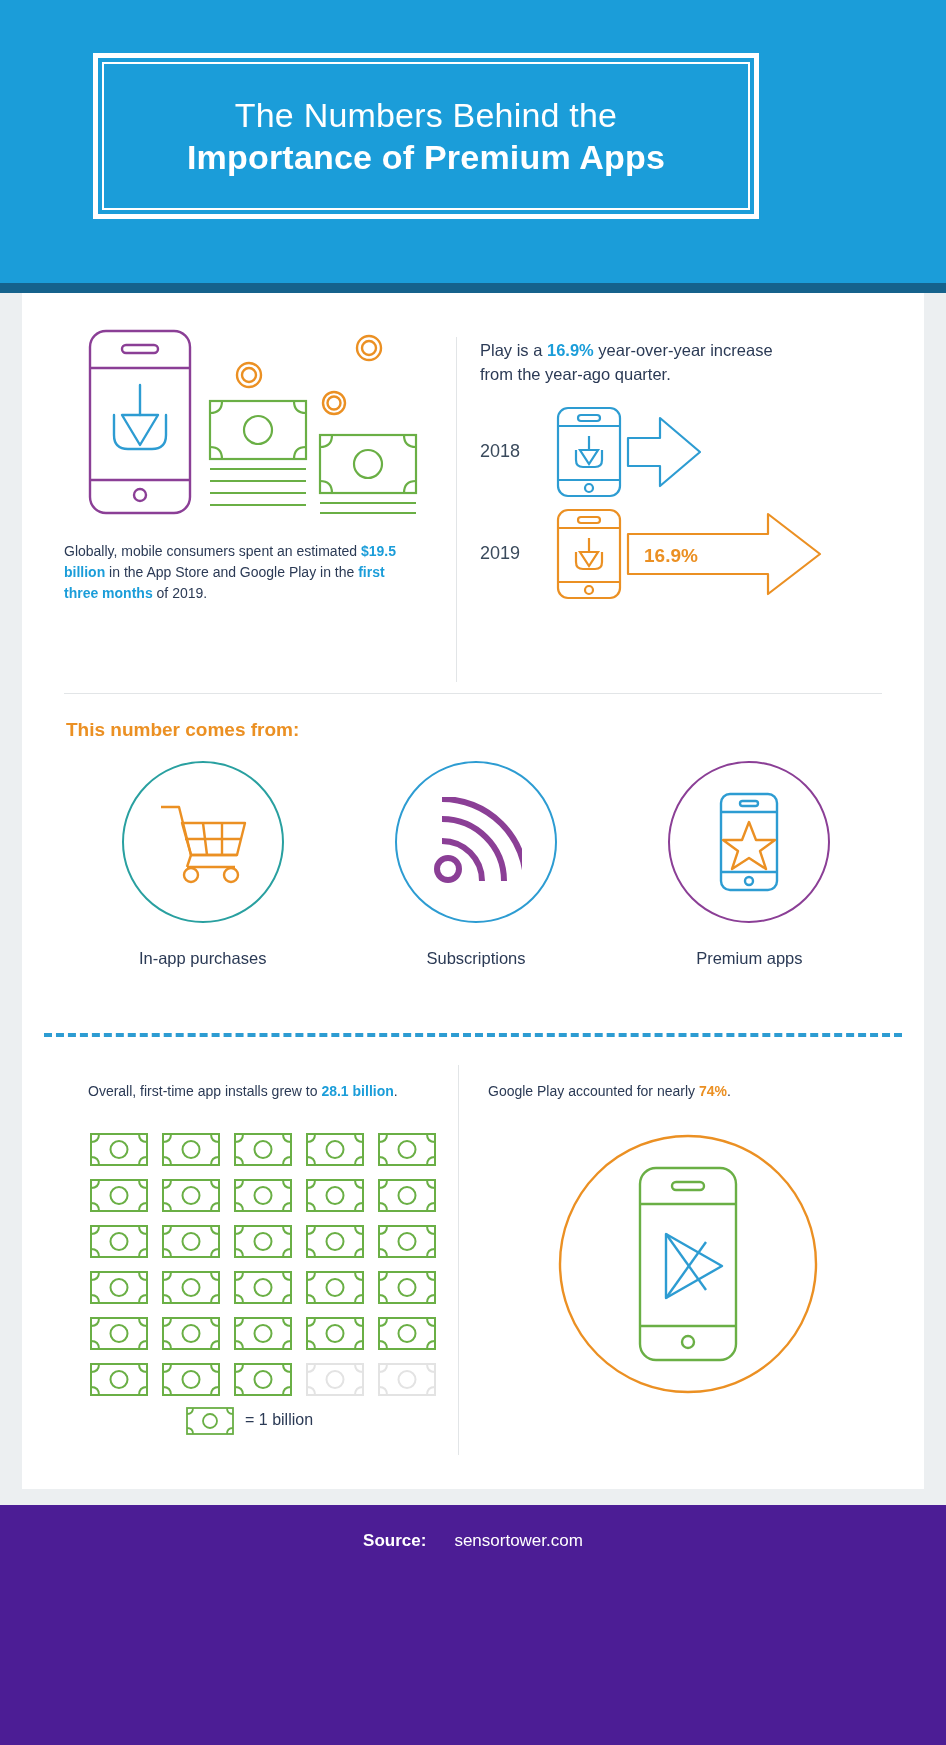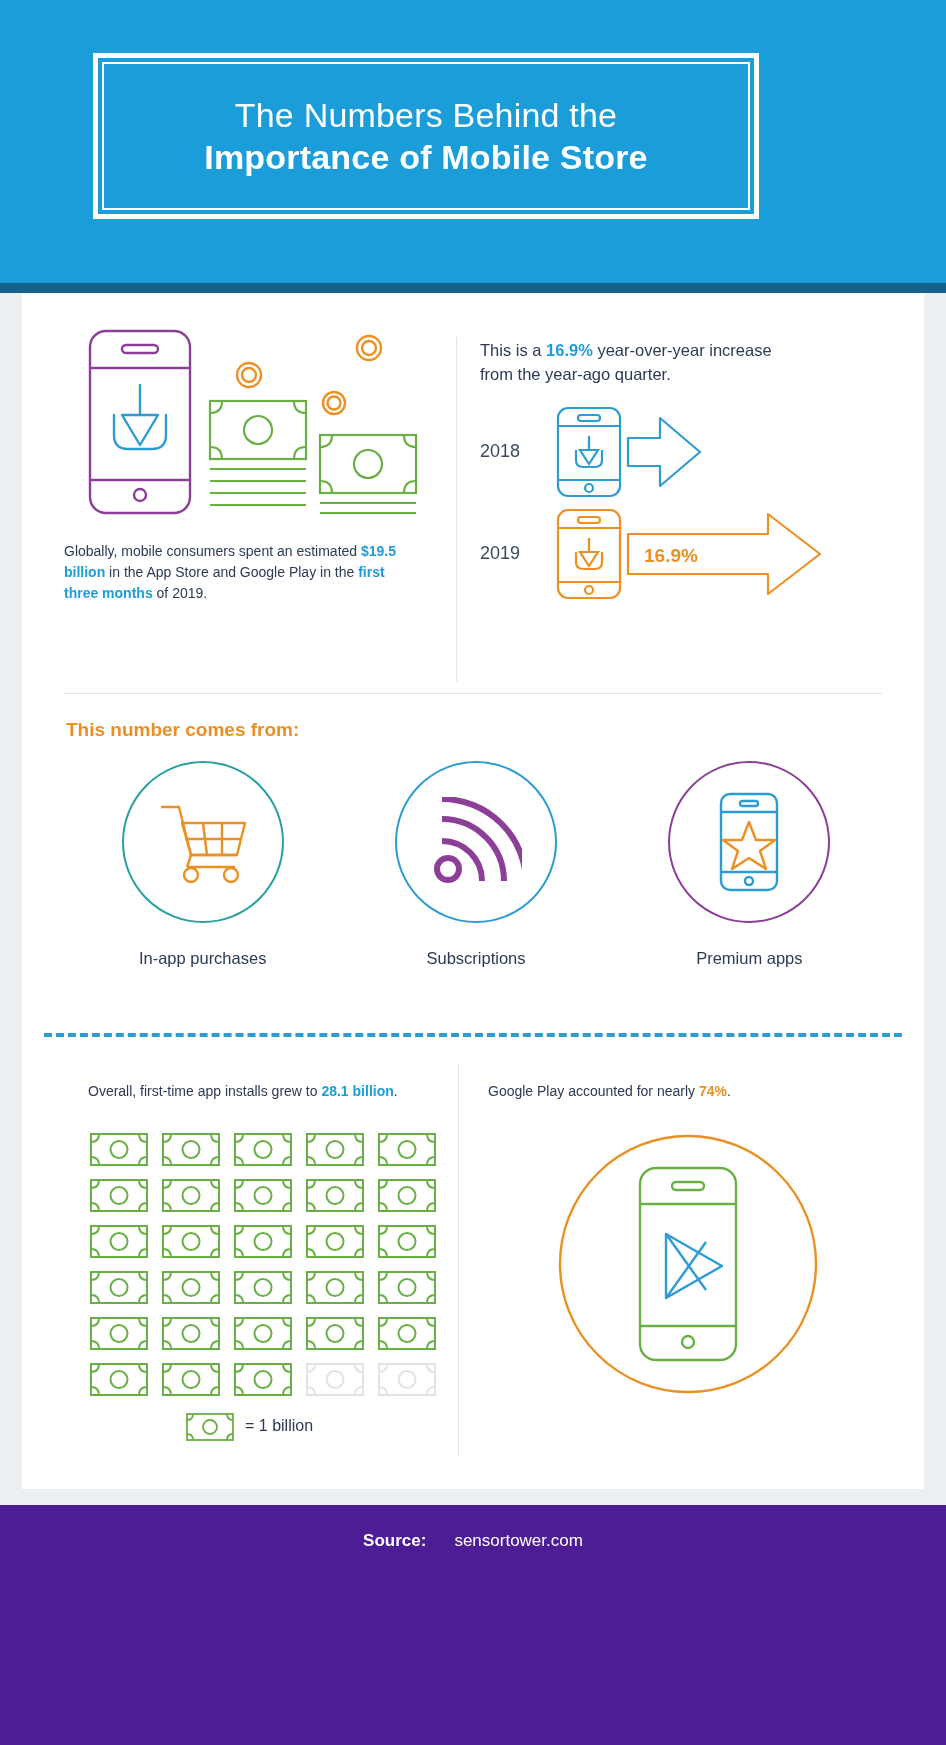--- a/index.html
+++ b/index.html
@@ -108,21 +108,21 @@
     background: #e2e5e7;
   }
   .sec3-right { position: absolute; left: 466px; top: 26px; width: 400px; }
   .bills-grid {
     margin-top: 24px; display: grid;
     grid-template-columns: repeat(5, 72px);
     grid-auto-rows: 46px; gap: 0 0;
     width: 360px;
   }
   .bill-cell { display: flex; align-items: center; justify-content: flex-start; }
-  .legend { margin-top: 8px; display: flex; align-items: center; gap: 9px; margin-left: 96px; }
+  .legend { margin-top: 2px; display: flex; align-items: center; gap: 9px; margin-left: 96px; }
   .legend-text { font-size: 16px; color: #2b3a55; }
 
   
   .footer {
     position: absolute; left: 0; top: 1505px; width: 946px; height: 240px;
     background: #4c1d95;
   }
   .footer-inner {
     position: absolute; left: 0; top: 26px; width: 946px;
     display: flex; justify-content: center; align-items: baseline; gap: 28px;
@@ -135,21 +135,21 @@
   }
 </style>
 </head>
 <body>
 
 <div class="page">
 
   <div class="header">
     <div class="title-box">
       <div class="title-line1">The Numbers Behind the</div>
-      <div class="title-line2">Importance of Mobile Store</div>
+      <div class="title-line2">Importance of Premium Apps</div>
     </div>
   </div>
   <div class="header-strip"></div>
 
   <div class="card">
 
     <div class="sec1">
 
       <div class="sec1-left">
         <div class="illus1">
@@ -206,21 +206,21 @@
 
         <div class="sec1-para body-text">
           <span>Globally, mobile consumers spent an estimated </span><span class="hl-blue">$19.5 billion</span><span> in the App Store and Google Play in the </span><span class="hl-blue">first three months</span><span> of 2019.</span>
         </div>
       </div>
 
       <div class="sec1-divider"></div>
 
       <div class="sec1-right">
         <div class="yoy-text">
-          <span>This is a </span><span class="hl-blue">16.9%</span><span> year-over-year increase from the year-ago quarter.</span>
+          <span>Play is a </span><span class="hl-blue">16.9%</span><span> year-over-year increase from the year-ago quarter.</span>
         </div>
 
         <div class="year-rows">
 
           <div class="year-row">
             <div class="year-label">2018</div>
             <svg width="230" height="100" viewBox="0 0 230 100">
               <g fill="none" stroke="#2d9cd2" stroke-width="2.2">
                 <rect x="6" y="6" width="62" height="88" rx="10"></rect>
                 <line x1="6" y1="24" x2="68" y2="24"></line>

